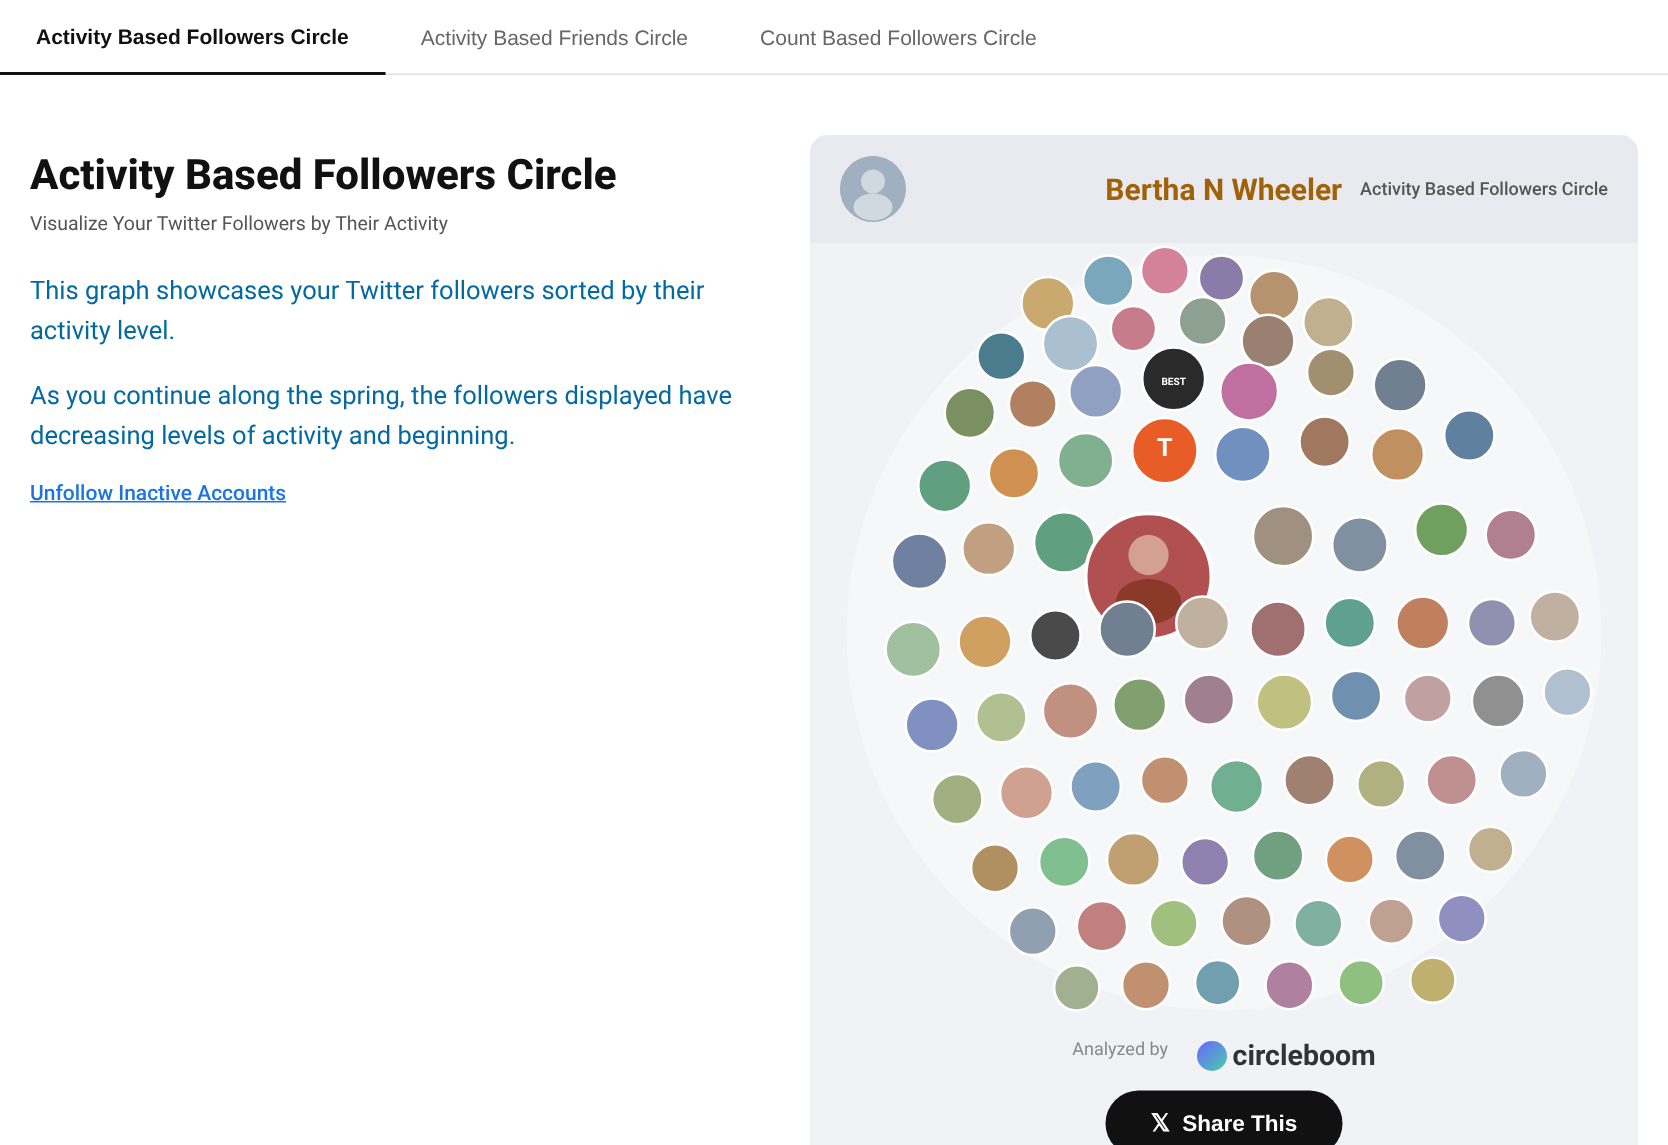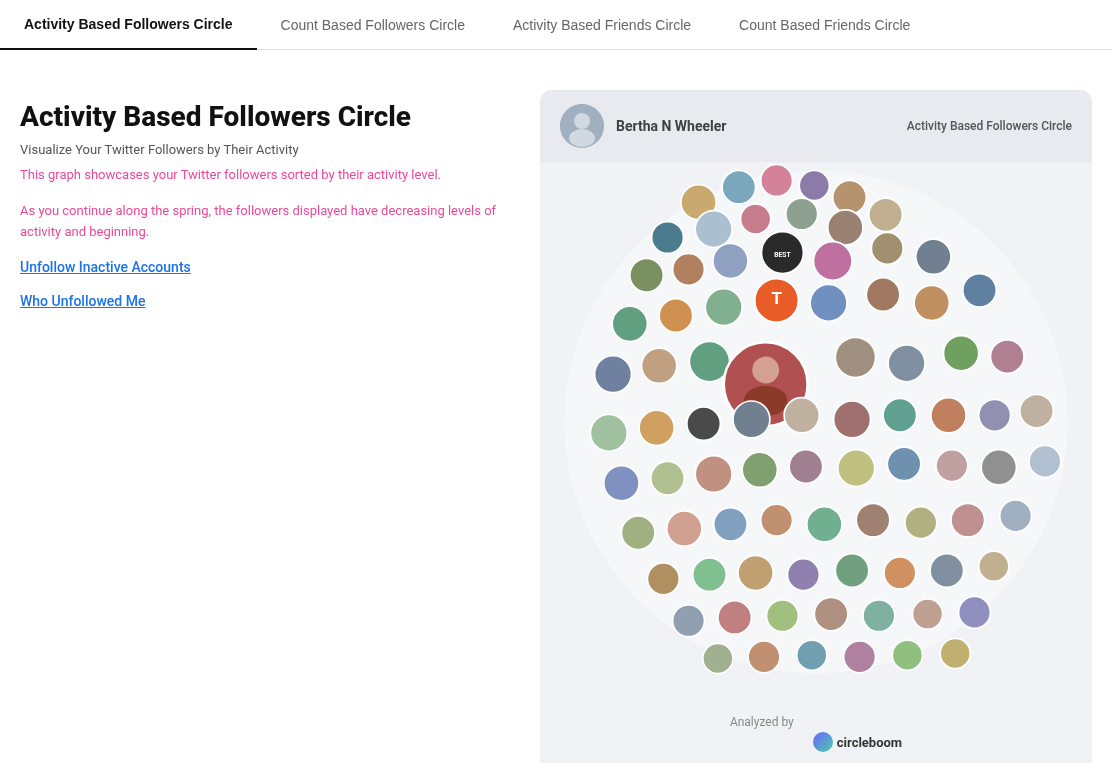--- a/index.html
+++ b/index.html
@@ -45,28 +45,28 @@
     .page-title {
       font-size: 28px;
       font-weight: 800;
       color: #111;
       margin-bottom: 8px;
       line-height: 1.2;
     }
     .page-subtitle {
       font-size: 13px;
       color: #555;
-      margin-bottom: 8px;
+      margin-bottom: 24px;
     }
     .description-block {
       margin-bottom: 16px;
     }
     .description-text {
-      font-size: 13px;
-      color: #ec4899;
+      font-size: 17px;
+      color: #0369a1;
       line-height: 1.6;
     }
     .link-block {
     }
     .action-link {
       display: block;
       font-size: 14px;
       color: #1a73e8;
       text-decoration: underline;
       margin-bottom: 18px;
@@ -101,23 +101,24 @@
       align-items: center;
       justify-content: center;
       font-size: 16px;
       color: #fff;
       font-weight: bold;
       flex-shrink: 0;
       overflow: hidden;
     }
     .profile-info { flex: 1; }
     .profile-name {
-      font-size: 14px;
+      font-size: 20px;
       font-weight: 700;
-      color: #404040;
+      color: #a16207;
+      text-align: right;
     }
     .profile-handle {
       font-size: 12px;
       color: #666;
     }
     .circle-type-label {
       font-size: 12px;
       color: #555;
       font-weight: 500;
     }
@@ -141,31 +142,30 @@
       display: flex;
       flex-direction: column;
       align-items: center;
       gap: 12px;
       padding-top: 10px;
     }
     .analyzed-by {
       font-size: 12px;
       color: #888;
       display: flex;
-      align-items: center;
+      align-items: flex-start;
       gap: 19px;
     }
     .circleboom-logo {
       display: flex;
       align-items: center;
       gap: 4px;
-      font-size: 13px;
+      font-size: 19px;
       font-weight: 700;
       color: #333;
-      margin-top: 40px;
     }
     .circleboom-icon {
       width: 20px;
       height: 20px;
       border-radius: 50%;
       background: linear-gradient(135deg, #6c63ff, #48cfad);
     }
     .share-button {
       background: #111;
       color: #fff;
@@ -182,41 +182,39 @@
     .x-icon {
       font-size: 16px;
       font-weight: 900;
     }
   </style>
 </head>
 <body>
 
 <div class="tabs">
   <button class="tab active">Activity Based Followers Circle</button>
+  <button class="tab">Activity Based Friends Circle</button>
   <button class="tab">Count Based Followers Circle</button>
-  <button class="tab">Activity Based Friends Circle</button>
-  <button class="tab">Count Based Friends Circle</button>
 </div>
 
 <div class="main">
 
   <div class="left-panel">
     <h1 class="page-title">Activity Based Followers Circle</h1>
     <p class="page-subtitle">Visualize Your Twitter Followers by Their Activity</p>
 
     <div class="description-block">
       <p class="description-text">This graph showcases your Twitter followers sorted by their activity level.</p>
     </div>
     <div class="description-block">
       <p class="description-text">As you continue along the spring, the followers displayed have decreasing levels of activity and beginning.</p>
     </div>
 
     <div class="link-block">
       <a class="action-link">Unfollow Inactive Accounts</a>
-      <a class="action-link">Who Unfollowed Me</a>
     </div>
   </div>
 
   <div class="right-panel">
     <div class="circle-card">
 
       <div class="circle-card-header">
         <div class="profile-avatar">
 
           <svg width="44" height="44" viewBox="0 0 44 44">

